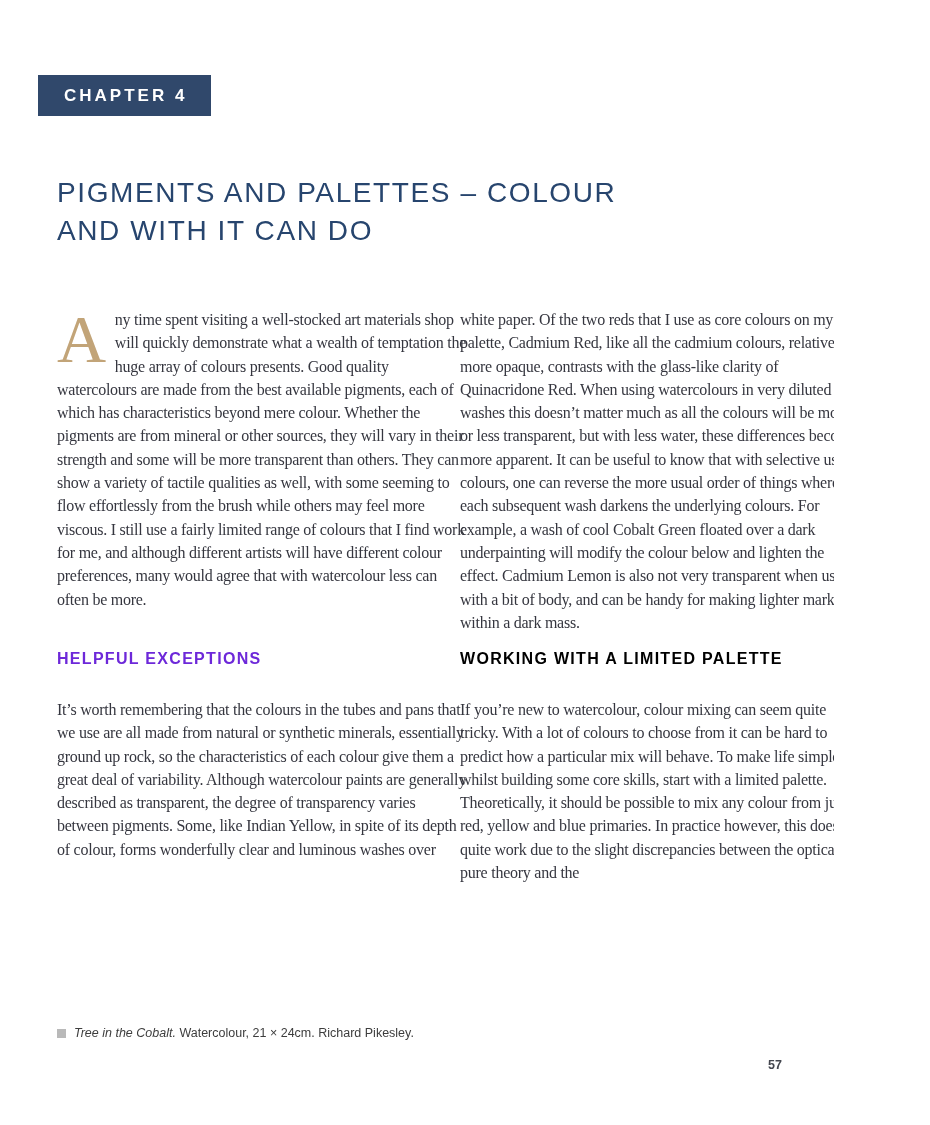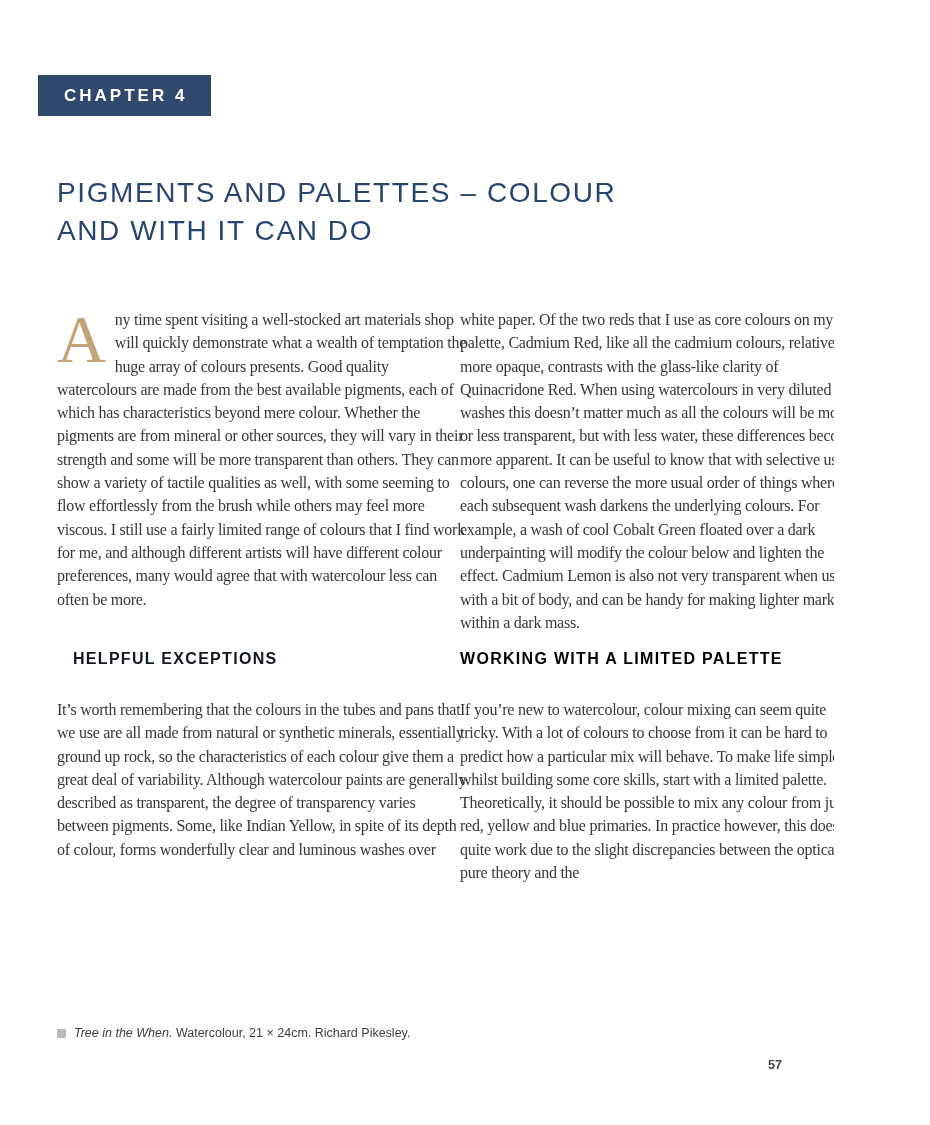--- a/index.html
+++ b/index.html
@@ -102,28 +102,28 @@
 <div class="page">
 
   <div class="chapter-badge" style="background: rgb(48, 72, 107); color: rgb(255, 255, 255);">CHAPTER 4</div>
 
   <h1 class="page-title" style="color: rgb(39, 69, 110);"><span>PIGMENTS AND PALETTES – COLOUR</span><br><span>AND WITH IT CAN DO</span></h1>
 
   <p class="body-text col-left intro"><span class="drop-cap" style="color: rgb(194, 164, 120);">A</span><span>ny time spent visiting a well-stocked art materials shop will quickly demonstrate what a wealth of temptation the huge array of colours presents. Good quality watercolours are made from the best available pigments, each of which has characteristics beyond mere colour. Whether the pigments are from mineral or other sources, they will vary in their strength and some will be more transparent than others. They can show a variety of tactile qualities as well, with some seeming to flow effortlessly from the brush while others may feel more viscous. I still use a fairly limited range of colours that I find work for me, and although different artists will have different colour preferences, many would agree that with watercolour less can often be more.</span></p>
 
   <p class="body-text col-right intro">white paper. Of the two reds that I use as core colours on my palette, Cadmium Red, like all the cadmium colours, relatively more opaque, contrasts with the glass-like clarity of Quinacridone Red. When using watercolours in very diluted washes this doesn’t matter much as all the colours will be more or less transparent, but with less water, these differences become more apparent. It can be useful to know that with selective use of colours, one can reverse the more usual order of things where each subsequent wash darkens the underlying colours. For example, a wash of cool Cobalt Green floated over a dark underpainting will modify the colour below and lighten the effect. Cadmium Lemon is also not very transparent when used with a bit of body, and can be handy for making lighter marks within a dark mass.</p>
 
-  <h2 class="section-heading col-left" style="color: #0f172a; margin-left: 16px;">HELPFUL EXCEPTIONS</h2>
+  <h2 class="section-heading col-left" style="color: #6d28d9;">HELPFUL EXCEPTIONS</h2>
 
   <h2 class="section-heading col-right" style="color: #000000;">WORKING WITH A LIMITED PALETTE</h2>
 
   <p class="body-text col-left sect-p">It’s worth remembering that the colours in the tubes and pans that we use are all made from natural or synthetic minerals, essentially ground up rock, so the characteristics of each colour give them a great deal of variability. Although watercolour paints are generally described as transparent, the degree of transparency varies between pigments. Some, like Indian Yellow, in spite of its depth of colour, forms wonderfully clear and luminous washes over</p>
 
   <p class="body-text col-right sect-p">If you’re new to watercolour, colour mixing can seem quite tricky. With a lot of colours to choose from it can be hard to predict how a particular mix will behave. To make life simpler whilst building some core skills, start with a limited palette. Theoretically, it should be possible to mix any colour from just red, yellow and blue primaries. In practice however, this doesn’t quite work due to the slight discrepancies between the optically pure theory and the</p>
 
   <div class="caption">
     <span class="caption-marker" style="background: rgb(185, 185, 185);"></span>
-    <span><span class="work-title">Tree in the When.</span><span> Watercolour, 21 × 24cm. Richard Pikesley.</span></span>
+    <span><span class="work-title">Tree in the Cobalt.</span><span> Watercolour, 21 × 24cm. Richard Pikesley.</span></span>
   </div>
 
   <div class="page-number">57</div>
 
 </div>
 
 </body></html>

